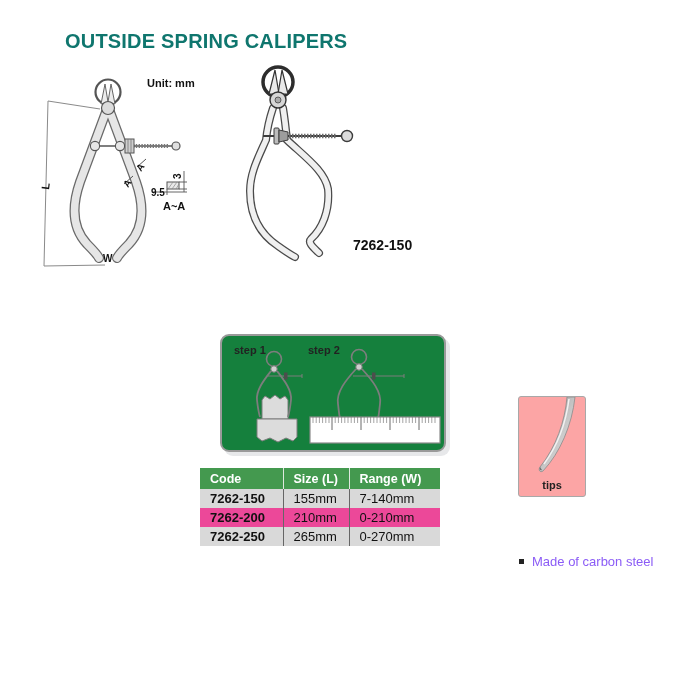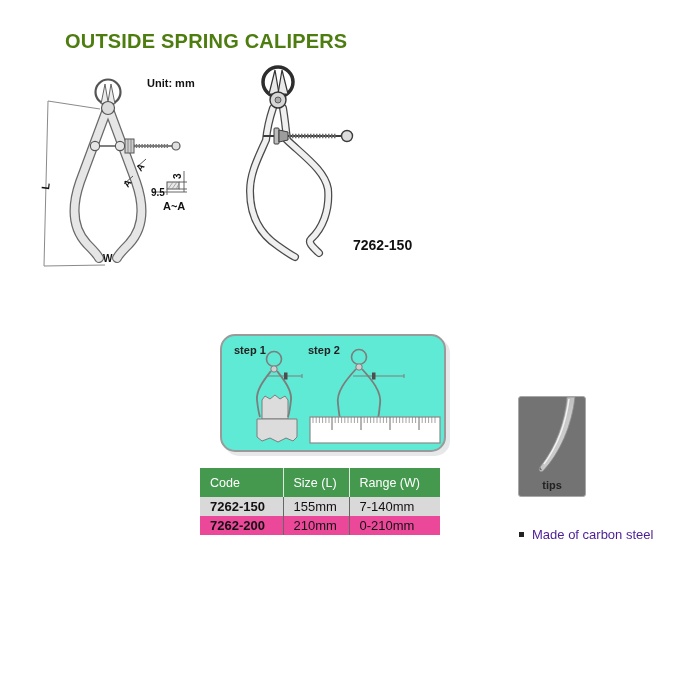--- a/index.html
+++ b/index.html
@@ -7,62 +7,62 @@
     width: 700px; height: 700px;
     background: #ffffff;
     font-family: "Liberation Sans", sans-serif;
     overflow: hidden;
     position: relative;
   }
   .abs { position: absolute; }
 
   #page-title {
     left: 65px; top: 30px;
-    font-size: 20px; font-weight: bold; color: #4d7c0f;
+    font-size: 20px; font-weight: bold; color: #0f766e;
     letter-spacing: 0.2px;
   }
   #unit-label {
     left: 147px; top: 77px;
     font-size: 11px; font-weight: bold; color: #111; text-align: center;
   }
   #tech-drawing { left: 25px; top: 68px; }
   #product-photo { left: 225px; top: 58px; }
   #product-code {
     left: 353px; top: 237px;
     font-size: 14px; font-weight: bold; color: #111;
   }
 
   #step-box {
     left: 220px; top: 334px;
     width: 222px; height: 114px;
     border: 2px solid #9a9a9a;
-    border-radius: 15px;
-    background: #5eead4;
+    border-radius: 9px;
+    background: #15803d;
     box-shadow: 4px 4px 0 rgba(120,130,140,0.18);
   }
   .step-label {
     position: absolute;
     font-size: 11px; font-weight: bold; color: #222;
   }
   #step1-label { left: 12px; top: 8px; }
   #step2-label { left: 86px; top: 8px; }
   #step-svg { position: absolute; left: 0; top: 0; }
 
   #spec-table {
     left: 200px; top: 468px;
     border-collapse: collapse;
     table-layout: fixed;
     font-size: 13px;
   }
   #spec-table th {
     background: var(--header-green, #44994f);
     color: #ffffff;
-    font-size: 12.5px; font-weight: normal;
+    font-size: 12.5px; font-weight: bold;
     text-align: left;
-    height: 29px;
+    height: 21px;
     padding: 0 0 0 10px;
     border-left: 1px solid #dfe8df;
   }
   #spec-table th:first-child { border-left: none; }
   #spec-table td {
     height: 19px;
     padding: 0 0 0 10px;
     color: #111;
     border-left: 1px solid #666;
   }
@@ -71,31 +71,31 @@
   #spec-table tr.row-even td { background: #ec4899; }
   .col-code  { width: 83px; }
   .col-size  { width: 66px; }
   .col-range { width: 91px; }
 
   #tips-box {
     left: 518px; top: 396px;
     width: 66px; height: 99px;
     border: 1px solid #a8a8a8;
     border-radius: 3px;
-    background: #737373;
+    background: #fca5a5;
   }
   #tips-caption {
     position: absolute;
     left: 0; right: 0; bottom: 5px;
     text-align: center;
     font-size: 11px; font-weight: bold; color: #222;
   }
   #feature-line {
-    left: 519px; top: 527px;
-    font-size: 13px; color: #4c1d95;
+    left: 519px; top: 554px;
+    font-size: 13px; color: #8b5cf6;
     display: flex; align-items: center;
   }
   #feature-bullet {
     width: 5px; height: 5px; background: #222;
     display: inline-block; margin-right: 8px;
   }
   svg text { font-family: "Liberation Sans", sans-serif; }
 </style>
 </head>
 <body>
@@ -240,20 +240,25 @@
     <tr class="row-odd">
       <td>7262-150</td>
       <td>155mm</td>
       <td>7-140mm</td>
     </tr>
     <tr class="row-even">
       <td>7262-200</td>
       <td>210mm</td>
       <td>0-210mm</td>
     </tr>
+    <tr class="row-odd">
+      <td>7262-250</td>
+      <td>265mm</td>
+      <td>0-270mm</td>
+    </tr>
   </tbody>
 </table>
 
 <div class="abs" id="tips-box">
   <svg width="64" height="80" viewBox="0 0 64 80">
     <defs>
       <linearGradient id="tipgrad" x1="0" y1="0" x2="1" y2="1">
         <stop offset="0" stop-color="#8f8f8f"></stop>
         <stop offset="0.55" stop-color="#c9c9c9"></stop>
         <stop offset="1" stop-color="#e8e8e8"></stop>

